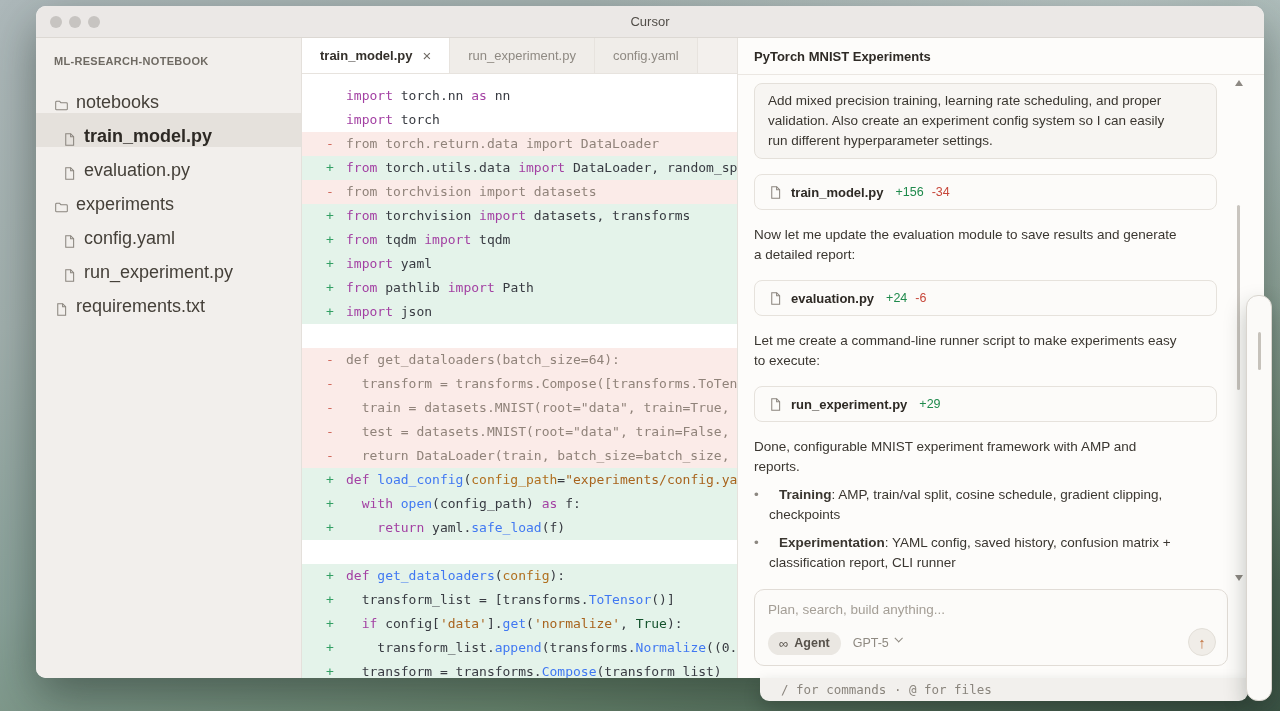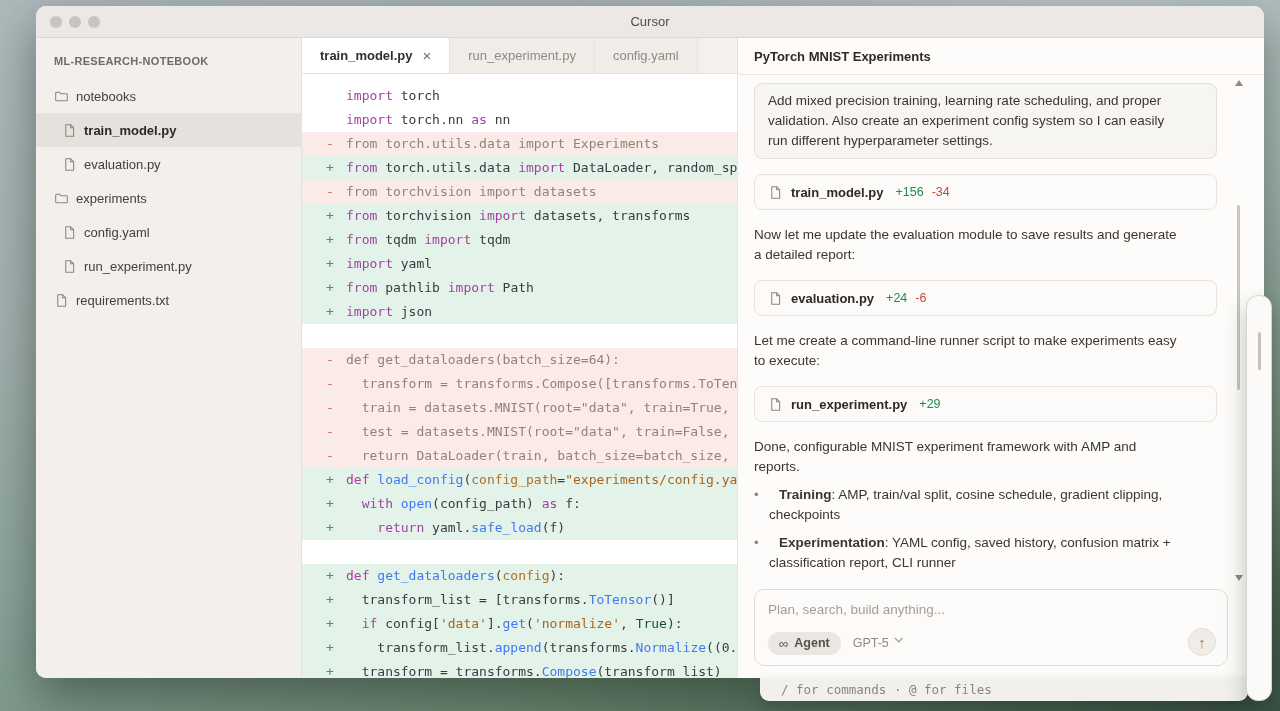--- a/index.html
+++ b/index.html
@@ -25,21 +25,21 @@
   }
   .lights { position:absolute; left:14px; top:10px; display:flex; gap:7px; }
   .light { width:12px; height:12px; border-radius:50%; background:#c7c4c1; }
   .win-title { font-size:13px; color:#514d48; font-weight:500; }
 
   .main { flex:1; display:flex; min-height:0; }
 
   
   .sidebar { width:266px; flex:none; background:#f2efec; border-right:1px solid #e4e0db; padding-top:6px; }
   .side-header { padding:11px 18px 12px; font-size:11px; font-weight:700; letter-spacing:.3px; color:#6f6a63; }
-  .side-item { height:34px; display:flex; align-items:center; gap:7px; font-size:13px; color:#454039; }
+  .side-item { height:34px; display:flex; align-items:flex-end; gap:7px; font-size:18px; color:#454039; }
   .side-item.selected { background:#e5e1dc; color:#2d2924; font-weight:700; }
   .icn { display:inline-flex; color:#8a857e; flex:none; }
   .icn svg { display:block; }
 
   
   .editor-col { flex:1; min-width:0; display:flex; flex-direction:column; background:#fff; }
   .tabbar { height:36px; flex:none; background:#f3f0ed; border-bottom:1px solid #e7e3de; display:flex; font-size:13px; }
   .tab { display:flex; align-items:center; padding:0 18px; border-right:1px solid #e7e3de; color:#8f8a83; background:#f0ede9; white-space:nowrap; }
   .tab.active { background:#fff; color:#332f2a; font-weight:700; }
   .tab-close { margin-left:10px; color:#6f6a64; font-size:15px; font-weight:400; line-height:1; }
@@ -200,23 +200,23 @@
               <span class="tab-close">×</span>
             </div>
             <div class="tab">
               <span class="tab-label">run_experiment.py</span>
             </div>
             <div class="tab">
               <span class="tab-label">config.yaml</span>
             </div>
           </div>
         <div class="code">
+            <div class="cline ctx"><span class="marker"></span><span class="ctext"><span class="tok tok-kw">import</span><span class="tok tok-pl"> torch.nn </span><span class="tok tok-kw">as</span><span class="tok tok-pl"> nn</span></span></div>
             <div class="cline ctx"><span class="marker"></span><span class="ctext"><span class="tok tok-kw">import</span><span class="tok tok-pl"> torch</span></span></div>
-            <div class="cline ctx"><span class="marker"></span><span class="ctext"><span class="tok tok-kw">import</span><span class="tok tok-pl"> torch.nn </span><span class="tok tok-kw">as</span><span class="tok tok-pl"> nn</span></span></div>
-            <div class="cline del"><span class="marker">-</span><span class="ctext"><span class="tok tok-pl">from torch.utils.data import Experiments</span></span></div>
+            <div class="cline del"><span class="marker">-</span><span class="ctext"><span class="tok tok-pl">from torch.return.data import DataLoader</span></span></div>
             <div class="cline add"><span class="marker">+</span><span class="ctext"><span class="tok tok-kw">from</span><span class="tok tok-pl"> torch.utils.data </span><span class="tok tok-kw">import</span><span class="tok tok-pl"> DataLoader, random_split</span></span></div>
             <div class="cline del"><span class="marker">-</span><span class="ctext"><span class="tok tok-pl">from torchvision import datasets</span></span></div>
             <div class="cline add"><span class="marker">+</span><span class="ctext"><span class="tok tok-kw">from</span><span class="tok tok-pl"> torchvision </span><span class="tok tok-kw">import</span><span class="tok tok-pl"> datasets, transforms</span></span></div>
             <div class="cline add"><span class="marker">+</span><span class="ctext"><span class="tok tok-kw">from</span><span class="tok tok-pl"> tqdm </span><span class="tok tok-kw">import</span><span class="tok tok-pl"> tqdm</span></span></div>
             <div class="cline add"><span class="marker">+</span><span class="ctext"><span class="tok tok-kw">import</span><span class="tok tok-pl"> yaml</span></span></div>
             <div class="cline add"><span class="marker">+</span><span class="ctext"><span class="tok tok-kw">from</span><span class="tok tok-pl"> pathlib </span><span class="tok tok-kw">import</span><span class="tok tok-pl"> Path</span></span></div>
             <div class="cline add"><span class="marker">+</span><span class="ctext"><span class="tok tok-kw">import</span><span class="tok tok-pl"> json</span></span></div>
             <div class="cline gap"><span class="marker"></span><span class="ctext"></span></div>
             <div class="cline del"><span class="marker">-</span><span class="ctext"><span class="tok tok-pl">def get_dataloaders(batch_size=64):</span></span></div>
             <div class="cline del"><span class="marker">-</span><span class="ctext"><span class="tok tok-pl">  transform = transforms.Compose([transforms.ToTensor()])</span></span></div>

